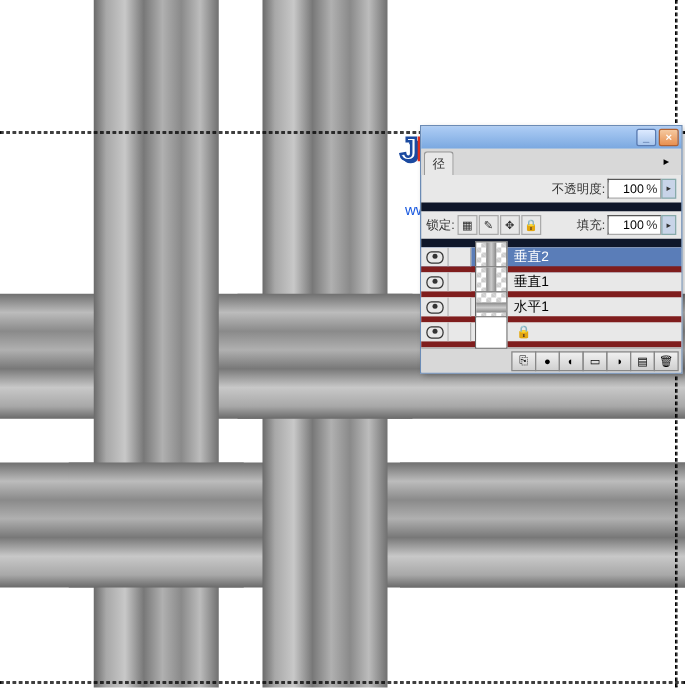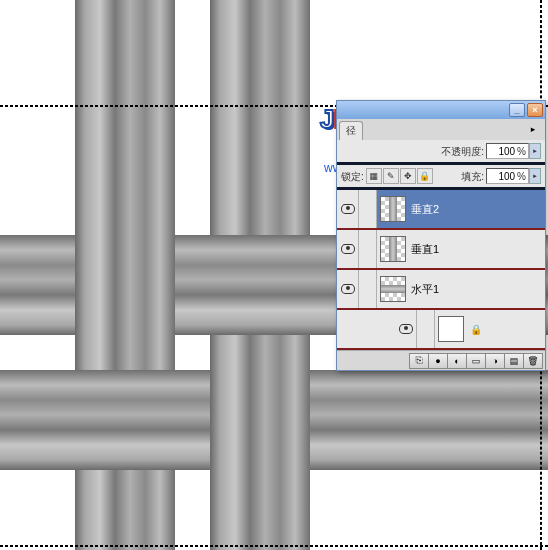--- a/index.html
+++ b/index.html
@@ -59,45 +59,44 @@
     background: #e8e8e8;
     border: 1px solid #999;
     border-bottom: none;
     border-radius: 3px 3px 0 0;
     font-size: 10px;
     color: #333;
     cursor: pointer;
   }
   .controls {
     padding: 3px 4px;
-    display: flex; align-items: flex-end;
+    display: flex; align-items: center;
     font-size: 10px; color: #333;
-    border-bottom: 3px solid #0f172a;
+    border-bottom: 7px solid #0f172a;
   }
   .controls .spacer { flex: 1; }
   .pct-box {
     display: inline-flex; align-items: center;
     border: 1px inset #aaa;
     background: #fff;
     height: 16px;
     margin-left: 2px;
   }
   .pct-box input { width: 30px; border: none; font-size: 10px; text-align: right; padding: 0 2px;}
   .pct-box .unit { font-size: 10px; padding-right: 2px;}
   .pct-arrow { width: 12px; height: 16px; background:#c8d4e8; border:1px solid #8aa; display:flex;align-items:center;justify-content:center;font-size:7px;cursor:pointer;}
   .lock-icons { display: inline-flex; gap: 1px; margin-left: 2px;}
   .lock-icons .ico { width: 16px; height: 16px; border: 1px solid #aaa; background:#e8e8e8; display:flex;align-items:center;justify-content:center; font-size:9px;}
 
   .layer-list { background: #d8d8d8; }
   .layer {
     display: flex; align-items: center;
-    height: 40px;
-    border-bottom: 2px solid #7f1d1d;
+    height: 20px;
+    border-bottom: 5px solid #7f1d1d;
     background: #e8e8e8;
-    justify-content: center;
   }
   .layer.selected { background: #5a7db8; color: #fff; }
   .vis-col { width: 22px; height: 100%; border-right: 1px solid #b0b0b0; display:flex;align-items:center;justify-content:center; background:#e8e8e8;}
   .link-col { width: 18px; height: 100%; border-right: 1px solid #b0b0b0; background:#e8e8e8;}
   .thumb {
     width: 26px; height: 26px; margin: 0 3px;
     background: #fff;
     border: 1px solid #666;
     display:flex;align-items:center;justify-content:center;
     position: relative;

